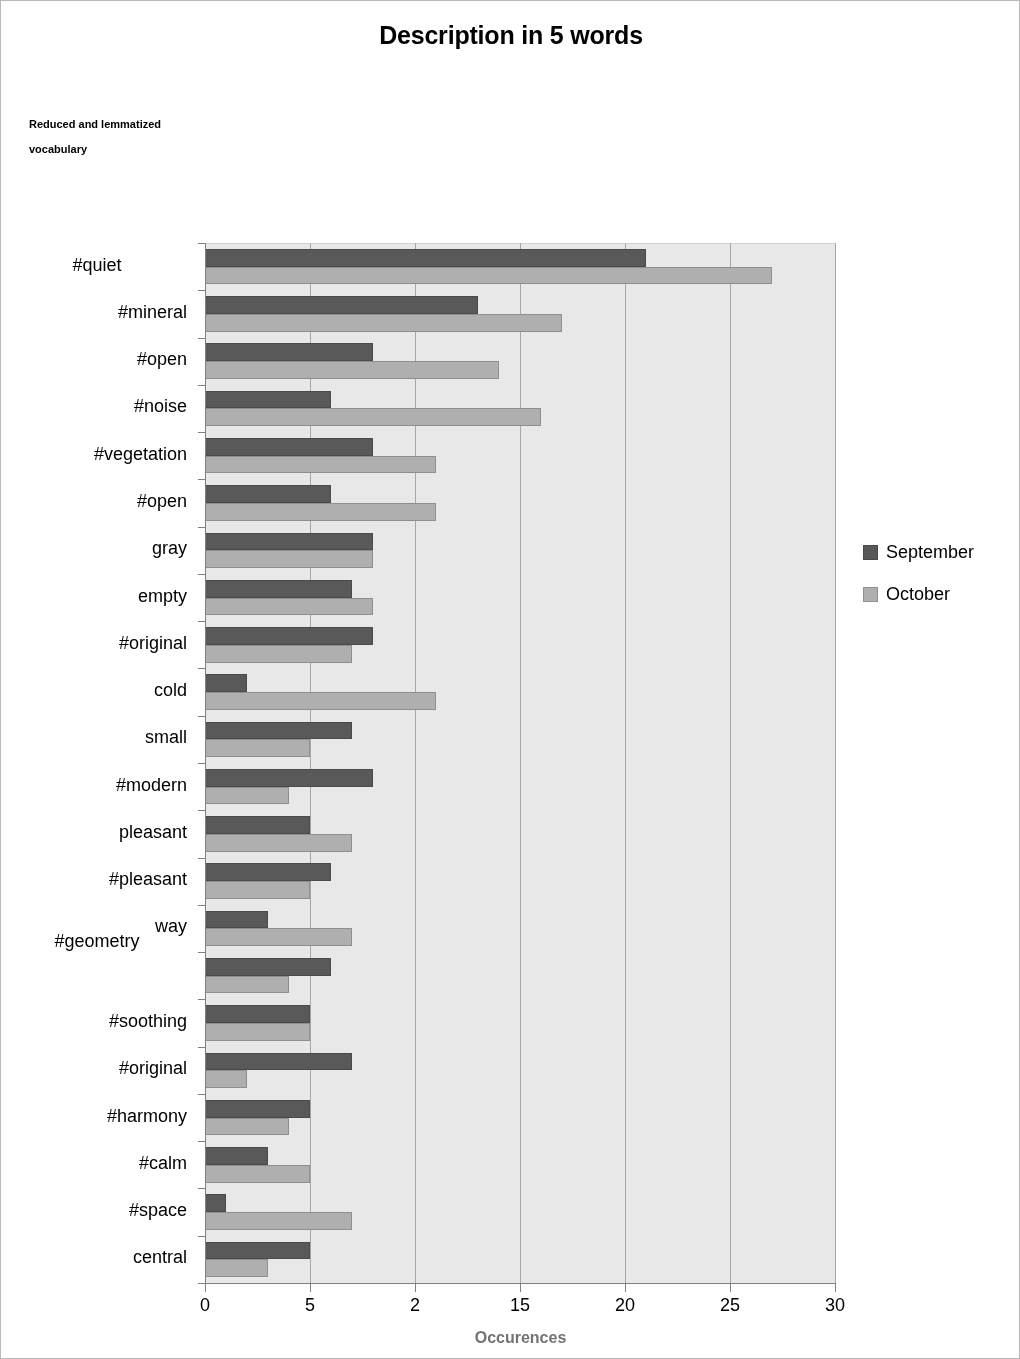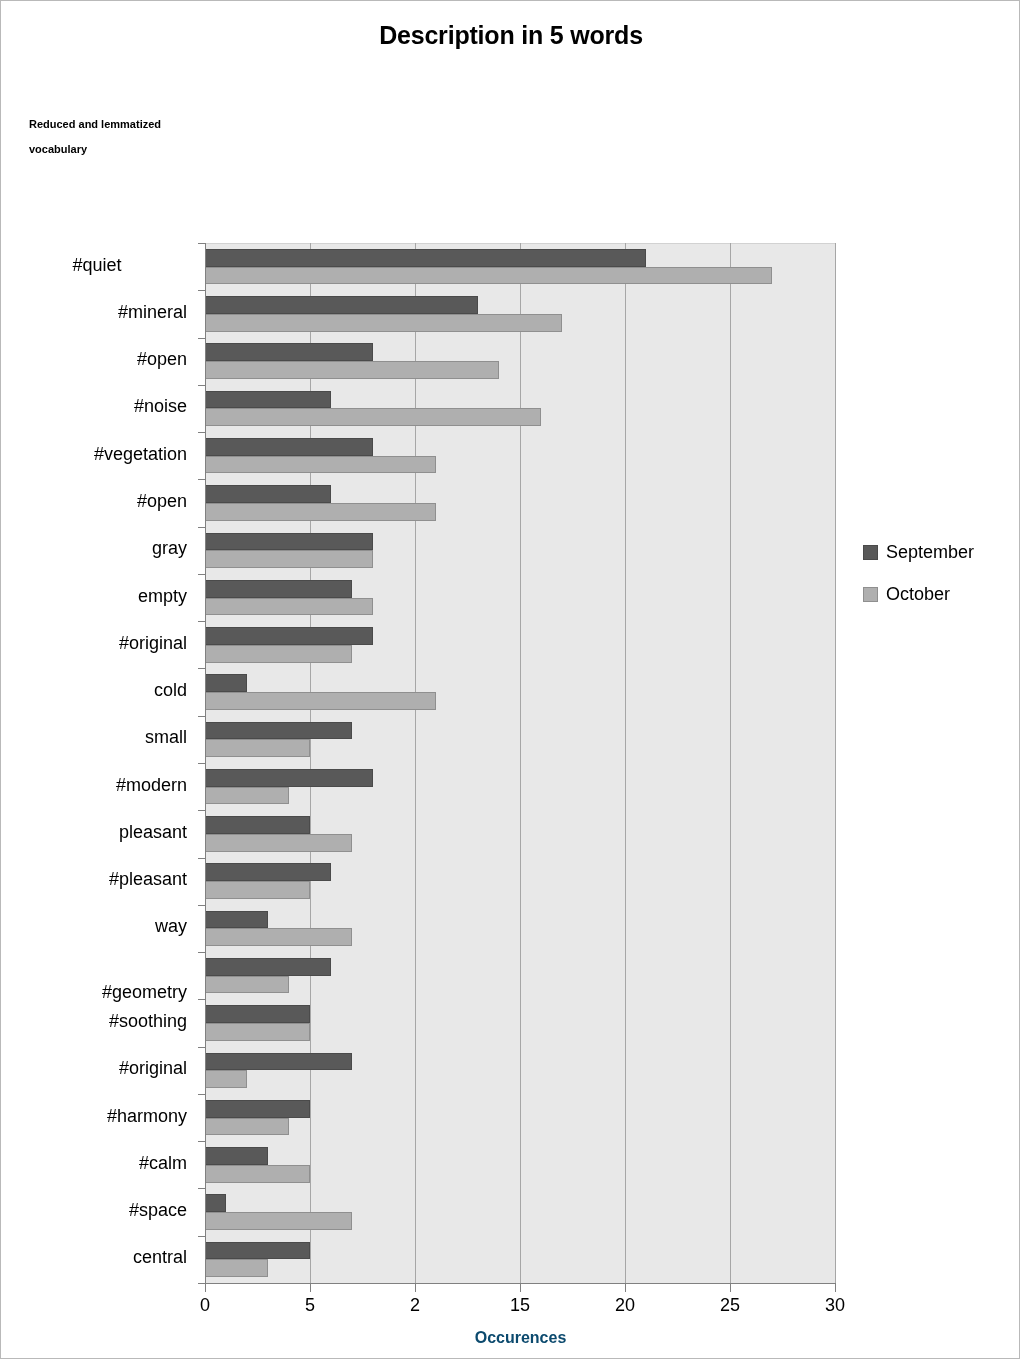--- a/index.html
+++ b/index.html
@@ -146,21 +146,21 @@
     color: #000000;
   }
   #x-axis-label {
     position: absolute;
     left: 204px;
     top: 1328px;
     width: 631px;
     text-align: center;
     font-size: 16px;
     font-weight: bold;
-    color: #0c4a6e;
+    color: #737373;
   }
 
   
   #legend {
     position: absolute;
     left: 862px;
     top: 530px;
     width: 150px;
   }
   .legend-item {
@@ -341,21 +341,21 @@
       <div class="cat-label" style="top: 248px;">#open</div>
       <div class="cat-label" style="top: 295.273px;">gray</div>
       <div class="cat-label" style="top: 342.545px;">empty</div>
       <div class="cat-label" style="top: 389.818px;">#original</div>
       <div class="cat-label" style="top: 437.091px;">cold</div>
       <div class="cat-label" style="top: 484.364px;">small</div>
       <div class="cat-label" style="top: 531.636px;">#modern</div>
       <div class="cat-label" style="top: 578.909px;">pleasant</div>
       <div class="cat-label" style="top: 626.182px;">#pleasant</div>
       <div class="cat-label" style="top: 673.455px;">way</div>
-      <div class="cat-label" style="top: 739px;">#geometry</div>
+      <div class="cat-label" style="top: 688px; text-align: center;">#geometry</div>
       <div class="cat-label" style="top: 768px;">#soothing</div>
       <div class="cat-label" style="top: 815.273px;">#original</div>
       <div class="cat-label" style="top: 862.545px;">#harmony</div>
       <div class="cat-label" style="top: 909.818px;">#calm</div>
       <div class="cat-label" style="top: 957.091px;">#space</div>
       <div class="cat-label" style="top: 1004.36px;">central</div>
     </div>
   <div id="x-tick-labels">
       <div class="x-tick-label" style="left: 204px;">0</div>
       <div class="x-tick-label" style="left: 309px;">5</div>

